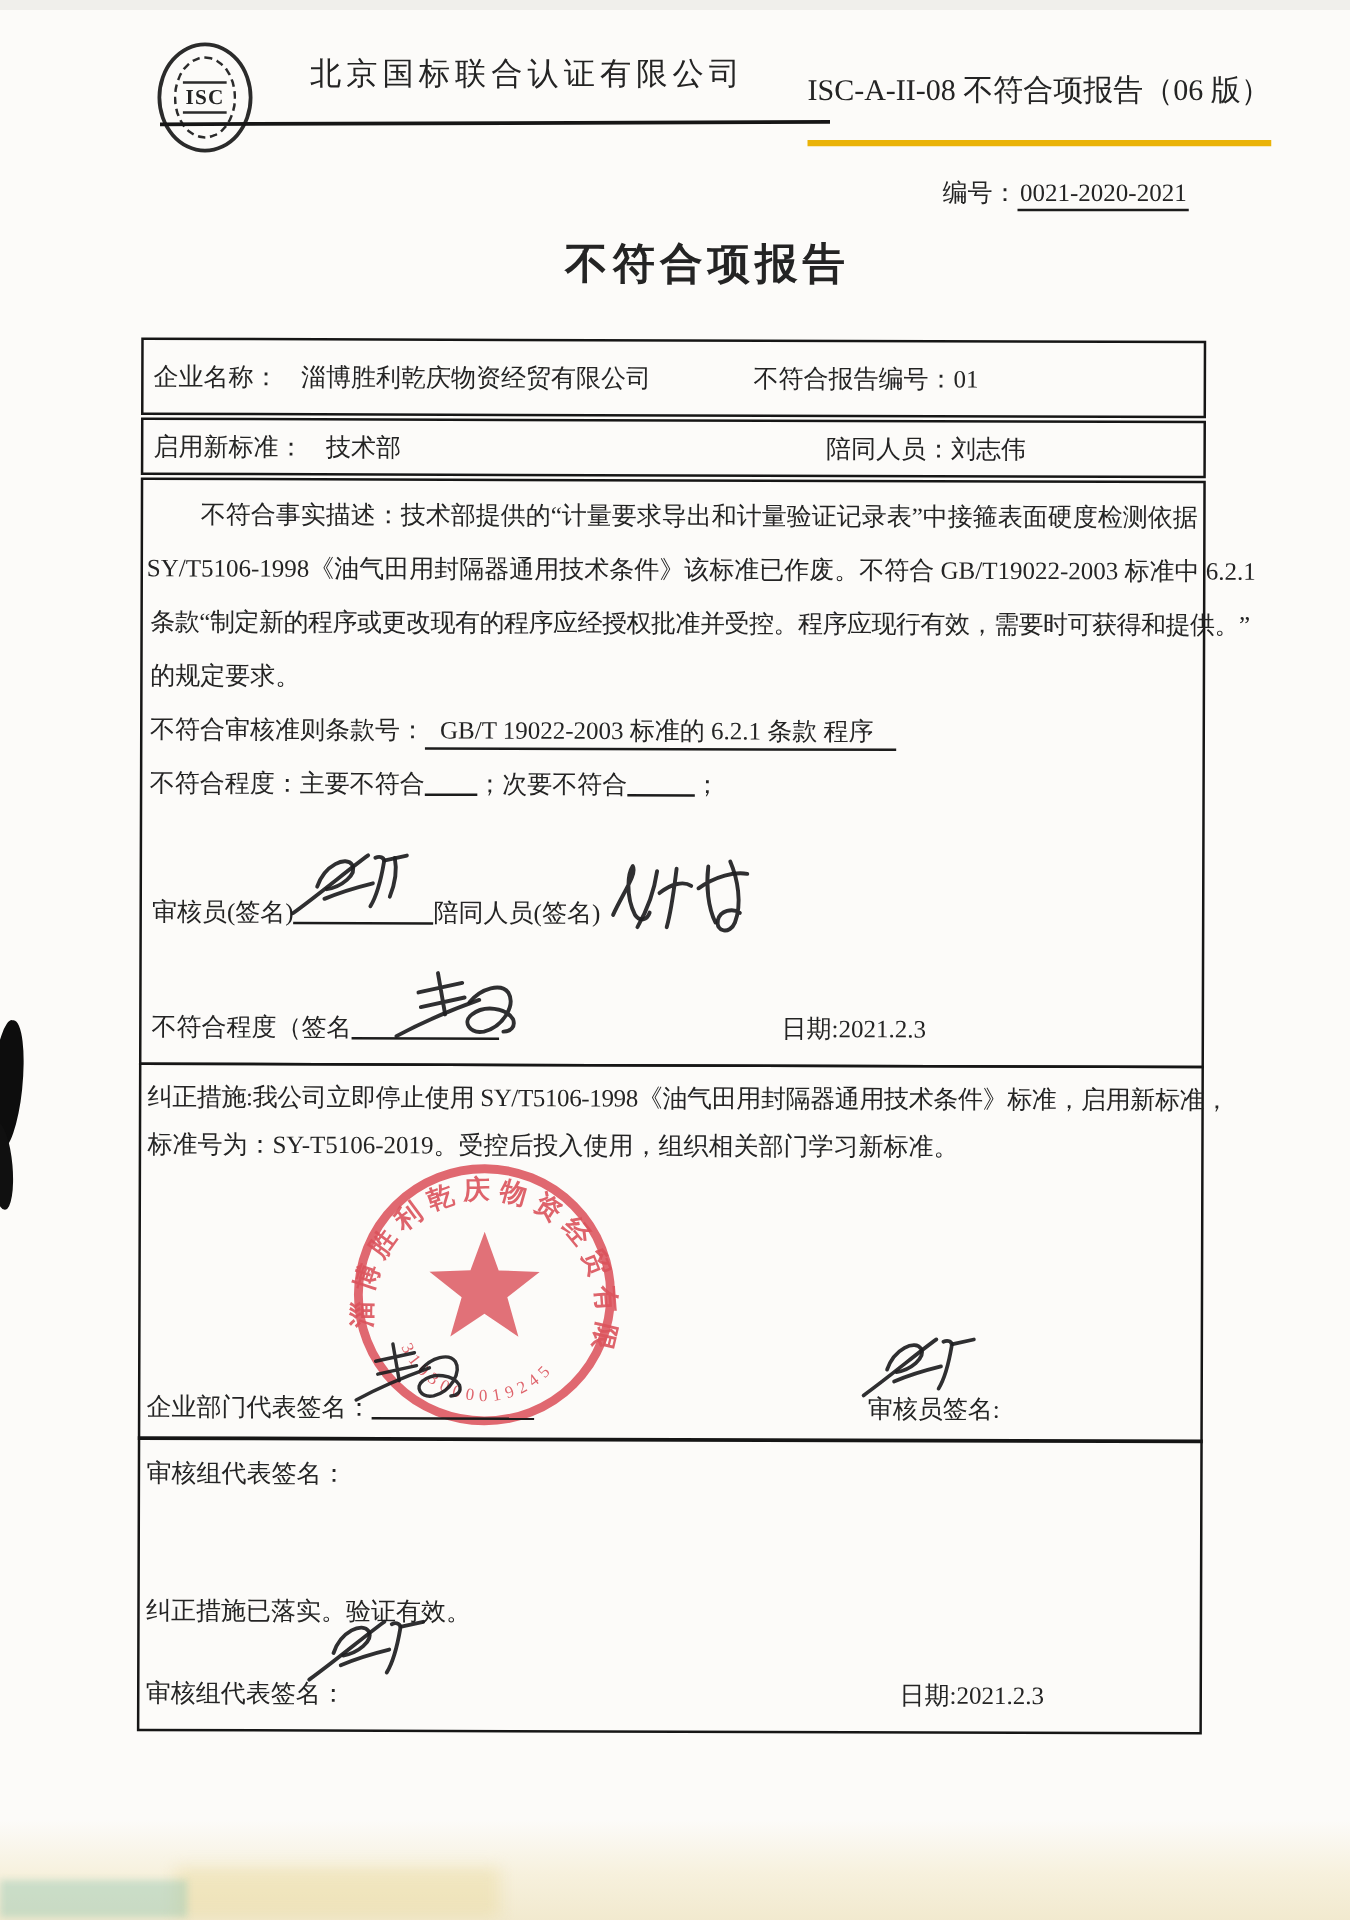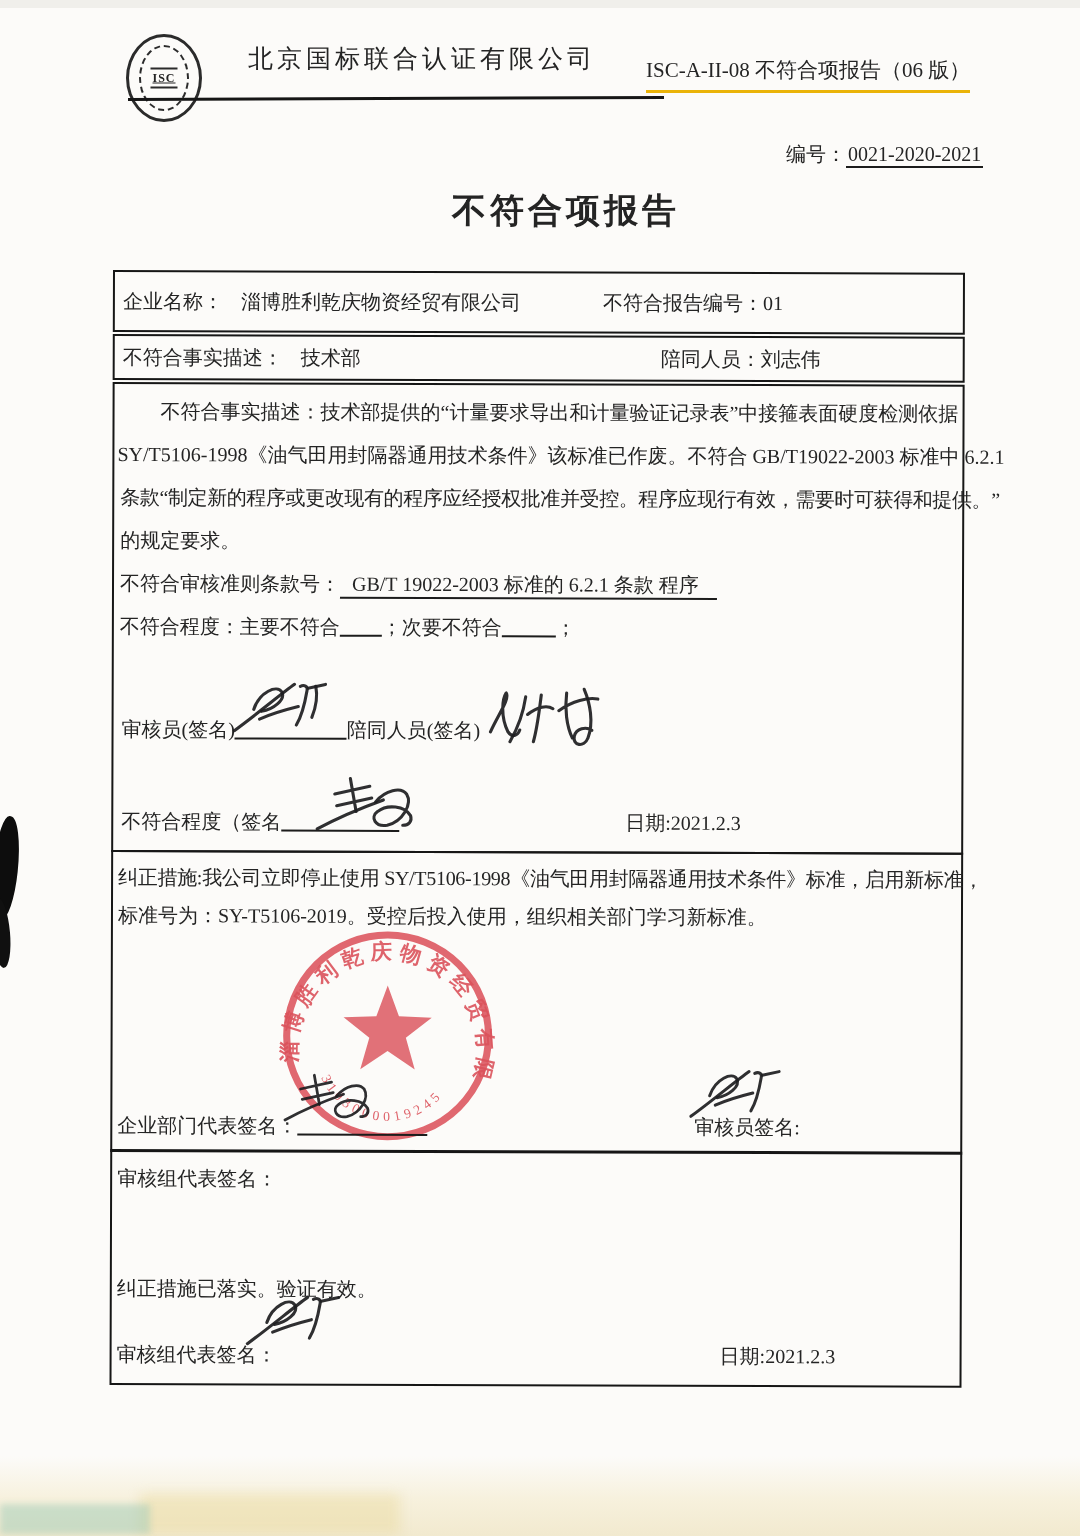--- a/index.html
+++ b/index.html
@@ -7,27 +7,27 @@
   .sheet{position:absolute;left:0;top:0;width:1080px;height:1536px;background:#fcfbf9;
          font-family:"Liberation Serif","DejaVu Serif",serif;color:#242424;}
   .abs{position:absolute;}
   .nowrap{white-space:nowrap;}
 
   
   .logo{left:126px;top:34px;width:76px;height:88px;}
   .logo-outer{position:absolute;inset:0;border:3px solid #2b2b2b;border-radius:50%;}
   .logo-inner{position:absolute;left:13px;top:11px;right:13px;bottom:11px;border:2px dashed #2b2b2b;border-radius:50%;}
   .logo-txt{position:absolute;left:50%;top:50%;transform:translate(-50%,-50%);
-            font-size:12px;font-weight:bold;letter-spacing:1px;border-top:2px solid #2b2b2b;
-            border-bottom:2px solid #2b2b2b;padding:1px 2px;background:rgba(252,251,249,.6);text-decoration:underline;}
+            font-size:17px;font-weight:bold;letter-spacing:1px;border-top:2px solid #2b2b2b;
+            border-bottom:2px solid #2b2b2b;padding:1px 2px;background:rgba(252,251,249,.6);}
   .co-cn{left:248px;top:42px;font-size:25px;letter-spacing:4px;}
   .co-en{left:132px;top:74px;font-size:17.5px;}
-  .form-code{left:646px;top:56px;font-size:21px;border-bottom:3px solid #eab308;padding-bottom:6px;}
+  .form-code{left:646px;top:56px;font-size:24px;border-bottom:5px solid #eab308;padding-bottom:24px;}
   .head-rule{left:128px;top:97px;width:536px;height:3px;background:#161616;transform:rotate(-0.2deg);}
-  .serial{left:754px;top:141px;font-size:20px;margin-left:32px;}
+  .serial{left:754px;top:141px;font-size:20px;}
   .serial .u-val{border-bottom:2px solid #1c1c1c;padding:0 2px 1px 2px;}
   .doc-title{left:0;width:1080px;text-align:center;top:188px;font-size:34px;font-weight:bold;letter-spacing:4px;margin-left:26px;}
 
   
   .tbl{position:absolute;left:113px;top:270px;width:852px;transform:rotate(0.18deg);transform-origin:left top;}
   .row{position:relative;border:2.5px solid #161616;box-sizing:border-box;}
   .r1{height:62px;}
   .r2{height:46px;margin-top:2px;}
   .r3{height:470px;margin-top:2px;}
   .r4{height:302px;margin-top:-2.5px;}
@@ -99,21 +99,21 @@
       <div class="cell nowrap" style="top:16px;left:8px;">
         <span>企业名称：</span><span class="gap"></span><span>淄博胜利乾庆物资经贸有限公司</span>
       </div>
       <div class="cell nowrap" style="top:16px;left:488px;">
         <span>不符合报告编号：</span><span>01</span>
       </div>
     </div>
 
     <div class="row r2">
       <div class="cell nowrap" style="top:8px;left:8px;">
-        <span>不符合事实描述：</span><span class="gap"></span><span>技术部</span>
+        <span>启用新标准：</span><span class="gap"></span><span>技术部</span>
       </div>
       <div class="cell nowrap" style="top:8px;left:546px;">
         <span>陪同人员：</span><span>刘志伟</span>
       </div>
     </div>
 
     <div class="row r3">
       <div class="cell nowrap f1">不符合事实描述：技术部提供的“计量要求导出和计量验证记录表”中接箍表面硬度检测依据</div>
       <div class="cell nowrap f2">SY/T5106-1998《油气田用封隔器通用技术条件》该标准已作废。不符合 GB/T19022-2003 标准中 6.2.1</div>
       <div class="cell nowrap f3">条款“制定新的程序或更改现有的程序应经授权批准并受控。程序应现行有效，需要时可获得和提供。”</div>

